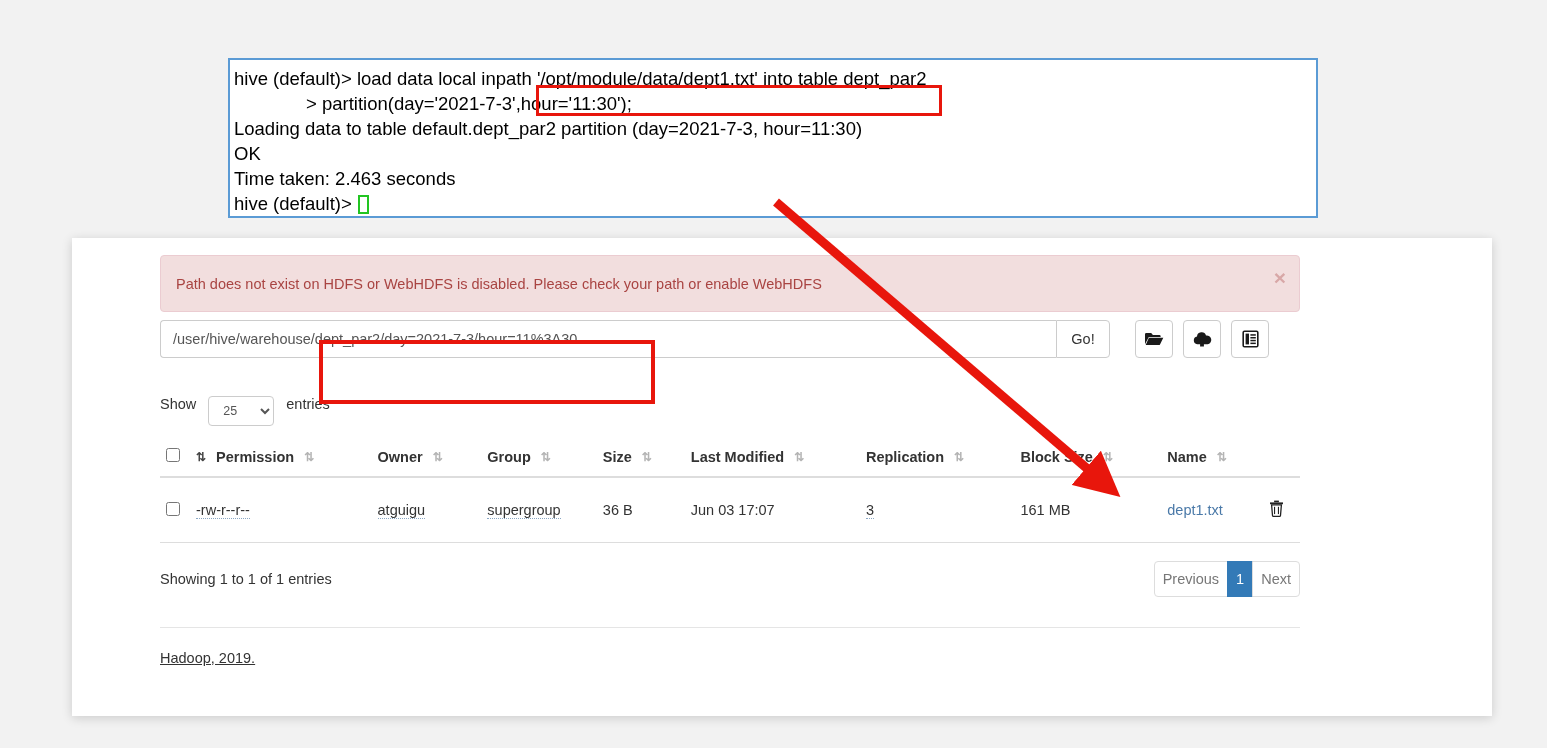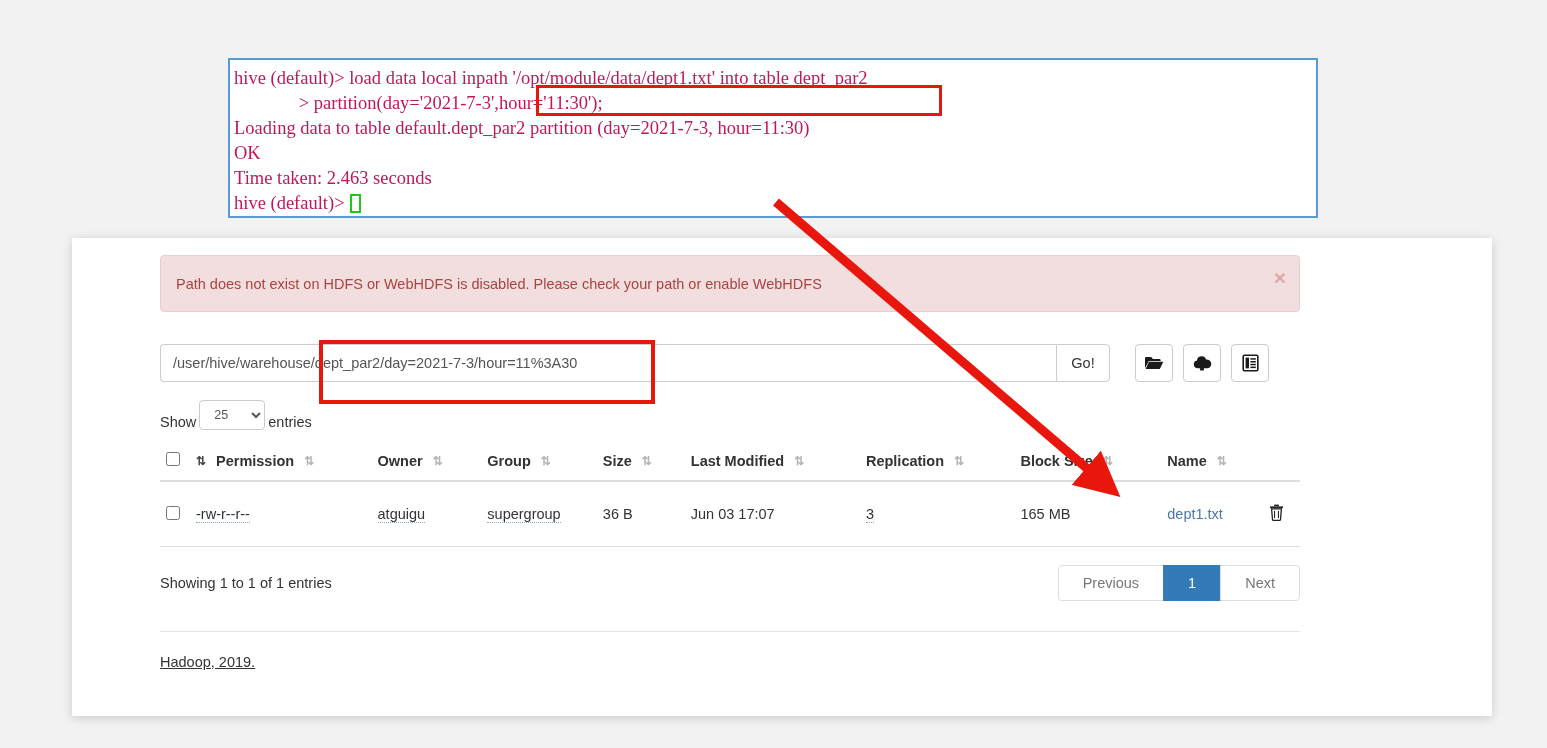--- a/index.html
+++ b/index.html
@@ -16,24 +16,24 @@
   .terminal {
     position: absolute;
     left: 228px; top: 58px;
     width: 1090px; height: 160px;
     background: #ffffff;
     border: 2px solid #5b9bd5;
     padding: 6px 0 0 4px;
     overflow: hidden;
   }
   .term-line {
-    font-family: Liberation Serif, serif;
+    font-family: Liberation Sans, sans-serif;
     font-size: 18.5px;
     line-height: 25px;
-    color: #be185d;
+    color: #000000;
     white-space: pre;
     letter-spacing: 0px;
   }
   .cursor-block {
     display: inline-block;
     width: 11px; height: 19px;
     border: 2px solid #22c522;
     vertical-align: -4px;
     margin-left: 1px;
   }
@@ -74,21 +74,21 @@
     opacity: .35;
     font-weight: bold;
     cursor: pointer;
     font-family: "Liberation Sans", sans-serif;
   }
 
   
   .pathrow {
     display: flex;
     align-items: center;
-    margin-top: 32px;
+    margin-top: 8px;
   }
   .input-group { display: flex; flex: 0 0 950px; }
   .path-input {
     flex: 1;
     height: 38px;
     border: 1px solid #cccccc;
     border-right: none;
     border-radius: 4px 0 0 4px;
     padding: 0 12px;
     font-size: 14.5px;
@@ -122,21 +122,21 @@
 
   
   .ctrlrow {
     display: flex;
     align-items: center;
     justify-content: space-between;
     margin-top: 18px;
     font-size: 14.5px;
     color: #333333;
   }
-  .length-ctrl { display: flex; align-items: flex-end; gap: 3px; }
+  .length-ctrl { display: flex; align-items: flex-start; gap: 12px; margin-top: 20px; }
   .length-select {
     height: 30px;
     border: 1px solid #cccccc;
     border-radius: 4px;
     background: #ffffff;
     font-size: 12.5px;
     color: #555555;
     padding: 0 5px 0 10px;
     font-family: "Liberation Sans", sans-serif;
     width: 66px;
@@ -216,21 +216,21 @@
     align-items: center;
     justify-content: space-between;
     margin-top: 18px;
     font-size: 14.5px;
     color: #333333;
     gap: 31px;
   }
   .pager { display: flex; }
   .pager > div {
     border: 1px solid #dddddd;
-    padding: 9px 24px;
+    padding: 9px 8px;
     font-size: 14.5px;
     color: #337ab7;
     background: #ffffff;
     cursor: pointer;
     margin-left: -1px;
   }
   .pager > div:first-child { border-radius: 4px 0 0 4px; margin-left: 0; color: #777777; }
   .pager > div:last-child { border-radius: 0 4px 4px 0; color: #777777; }
   .pager > div.active {
     background: #337ab7;
@@ -376,21 +376,21 @@
               <a class="dotted-link">atguigu</a>
             </td>
             <td>
               <a class="dotted-link">supergroup</a>
             </td>
             <td>36 B</td>
             <td>Jun 03 17:07</td>
             <td>
               <a class="num-link">3</a>
             </td>
-            <td>165 MB</td>
+            <td>161 MB</td>
             <td>
               <a class="blue-link">dept1.txt</a>
             </td>
             <td>
               <span class="trash">
                 <svg width="15" height="17" viewBox="0 0 15 17">
                   <rect x="5.1" y="0.6" width="4.8" height="1.6" fill="#222"></rect>
                   <rect x="1.0" y="2.4" width="13" height="1.8" fill="#222"></rect>
                   <path d="M2.6 4.9 H12.4 L11.5 15.5 A1 1 0 0 1 10.5 16.4 H4.5 A1 1 0 0 1 3.5 15.5 Z" fill="none" stroke="#222" stroke-width="1.3"></path>
                   <rect x="5.0" y="6.8" width="1.1" height="7.3" fill="#222"></rect>

